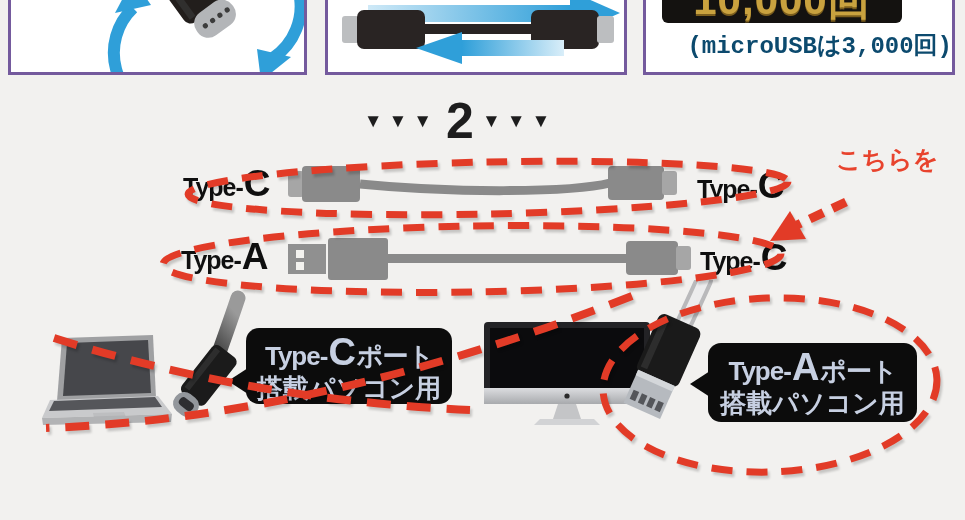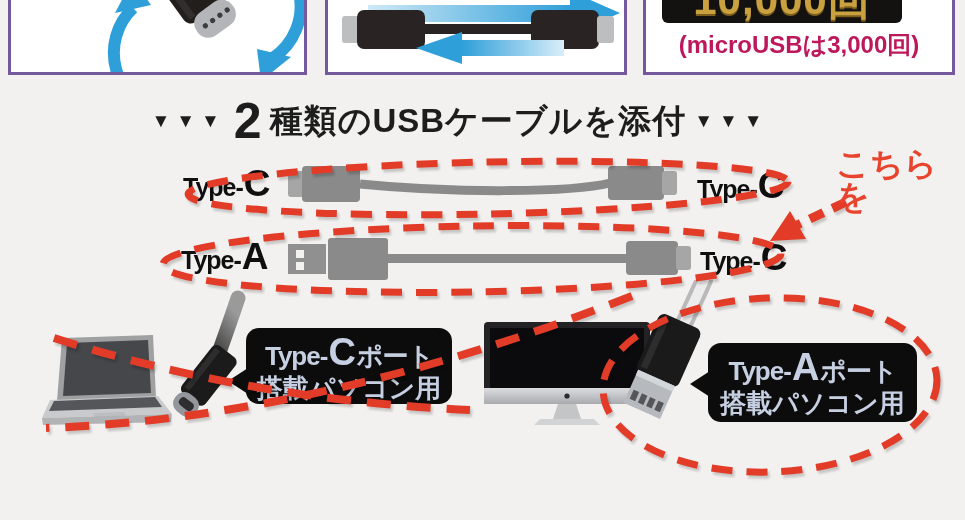--- a/index.html
+++ b/index.html
@@ -8,21 +8,21 @@
   
   .pbox{position:absolute;top:-50px;height:125px;background:#ffffff;border:3px solid #745a9d;box-sizing:border-box;}
   .pbox svg{position:absolute;left:0;top:0;}
   #box-swivel{left:8px;width:299px;}
   #box-swap{left:325px;width:302px;}
   #box-durability{left:643px;width:312px;}
   .gold-badge{position:absolute;left:16px;top:10px;width:240px;height:60px;background:#141210;border-radius:6px;
     display:flex;align-items:flex-end;justify-content:center;}
   .gold-badge span{font-size:42px;font-weight:800;color:#c9a23f;letter-spacing:1px;line-height:1;padding-bottom:2px;
     text-shadow:0 2px 0 #7a5d1d;}
-  .micro-note{position:absolute;left:0;right:0;top:76px;text-align:center;font-size:24px;font-weight:700;color:#be185d;}
+  .micro-note{position:absolute;left:0;right:0;top:76px;text-align:right;font-size:24px;font-weight:700;color:#0c4a6e;font-family:Liberation Mono, monospace;}
 
   
   .headline{position:absolute;left:110px;top:96px;width:700px;display:flex;justify-content:center;align-items:center;
     gap:8px;color:#1d1d1d;}
   .headline .tri{font-size:19px;letter-spacing:6px;color:#1d1d1d;}
   .headline .num{font-size:50px;font-weight:700;line-height:1;}
   .headline .txt{font-size:33px;font-weight:900;letter-spacing:1px;}
 
   
   .ctype{position:absolute;display:flex;align-items:baseline;color:#0f0f0f;z-index:3;}
@@ -41,21 +41,21 @@
   .b-line2{font-size:26px;font-weight:800;line-height:1.1;letter-spacing:0px;}
   #bubble-c{left:246px;top:328px;width:206px;height:76px;}
   #bubble-c .tail{top:40px;}
   #bubble-a{left:708px;top:343px;width:209px;height:79px;}
   #bubble-a .tail{top:28px;}
 
   
   .red-overlay{position:absolute;left:0;top:0;z-index:6;pointer-events:none;
     filter:drop-shadow(2px 3px 1px rgba(0,0,0,0.18));}
   .callout{position:absolute;color:#e8432d;font-weight:600;z-index:7;line-height:1;}
-  #callout-line1{left:836px;top:147px;font-size:33px;}
+  #callout-line1{left:836px;top:147px;font-size:25px;}
   #callout-line2{left:842px;top:199px;font-size:32px;}
 </style>
 </head>
 <body>
 
 <div class="canvas">
 
   <div class="pbox" id="box-swivel">
     <svg width="293" height="119" viewBox="0 0 293 119">
 
@@ -108,21 +108,20 @@
   <div class="pbox" id="box-durability">
     <div class="gold-badge">
       <span>10,000回</span>
     </div>
     <div class="micro-note">(microUSBは3,000回)</div>
   </div>
 
   <div class="headline">
     <span class="tri">▼▼▼</span>
     <span class="num">2</span>
-    <span class="txt">種類のUSBケーブルを添付</span>
     <span class="tri">▼▼▼</span>
   </div>
 
   <div class="ctype" style="left:183px;top:163px;">
     <span class="c-pre">Type-</span>
       <span class="c-letter">C</span>
   </div>
   <svg class="art" style="left:280px;top:158px;" width="440" height="50" viewBox="0 0 440 50">
     <rect x="8" y="13" width="16" height="26" rx="3" fill="#a6a6a6"></rect>
     <rect x="22" y="8" width="58" height="36" rx="4" fill="#8a8a8a"></rect>

